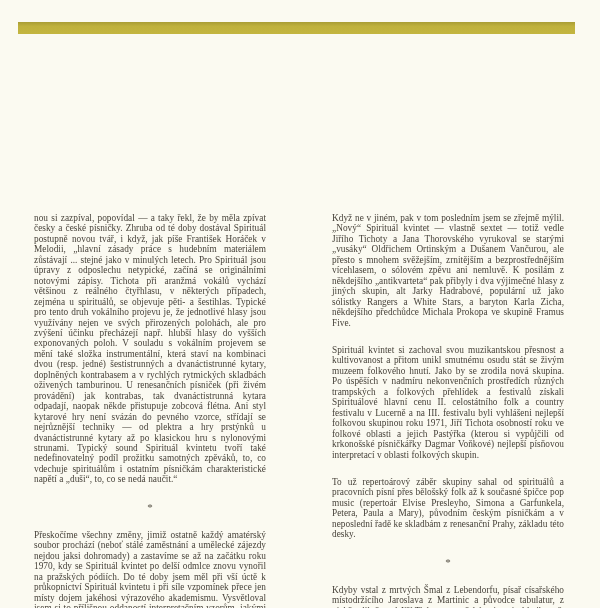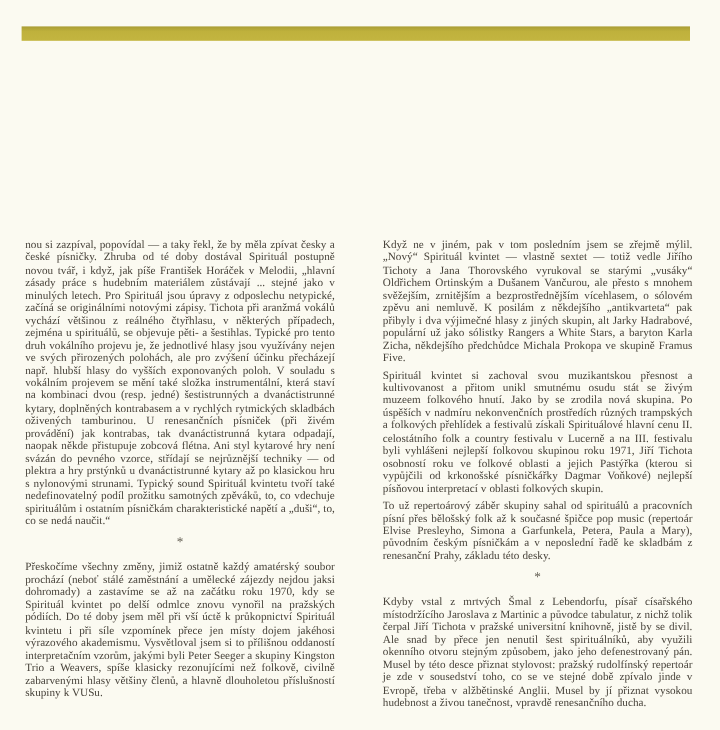--- a/index.html
+++ b/index.html
@@ -29,21 +29,21 @@
     top: 196px;
     width: 564px;
     display: flex;
     gap: 32px;
   }
   .column {
     width: 266px;
     flex: 0 0 266px;
   }
   .column p {
-    margin: 4px;
+    margin: 17px;
     font-size: 9.3px;
     line-height: 10.45px;
     text-align: justify;
     letter-spacing: 0.02px;
     word-spacing: 0.1px;
   }
   .sep {
     text-align: center;
     font-size: 11px;
     line-height: 11px;

